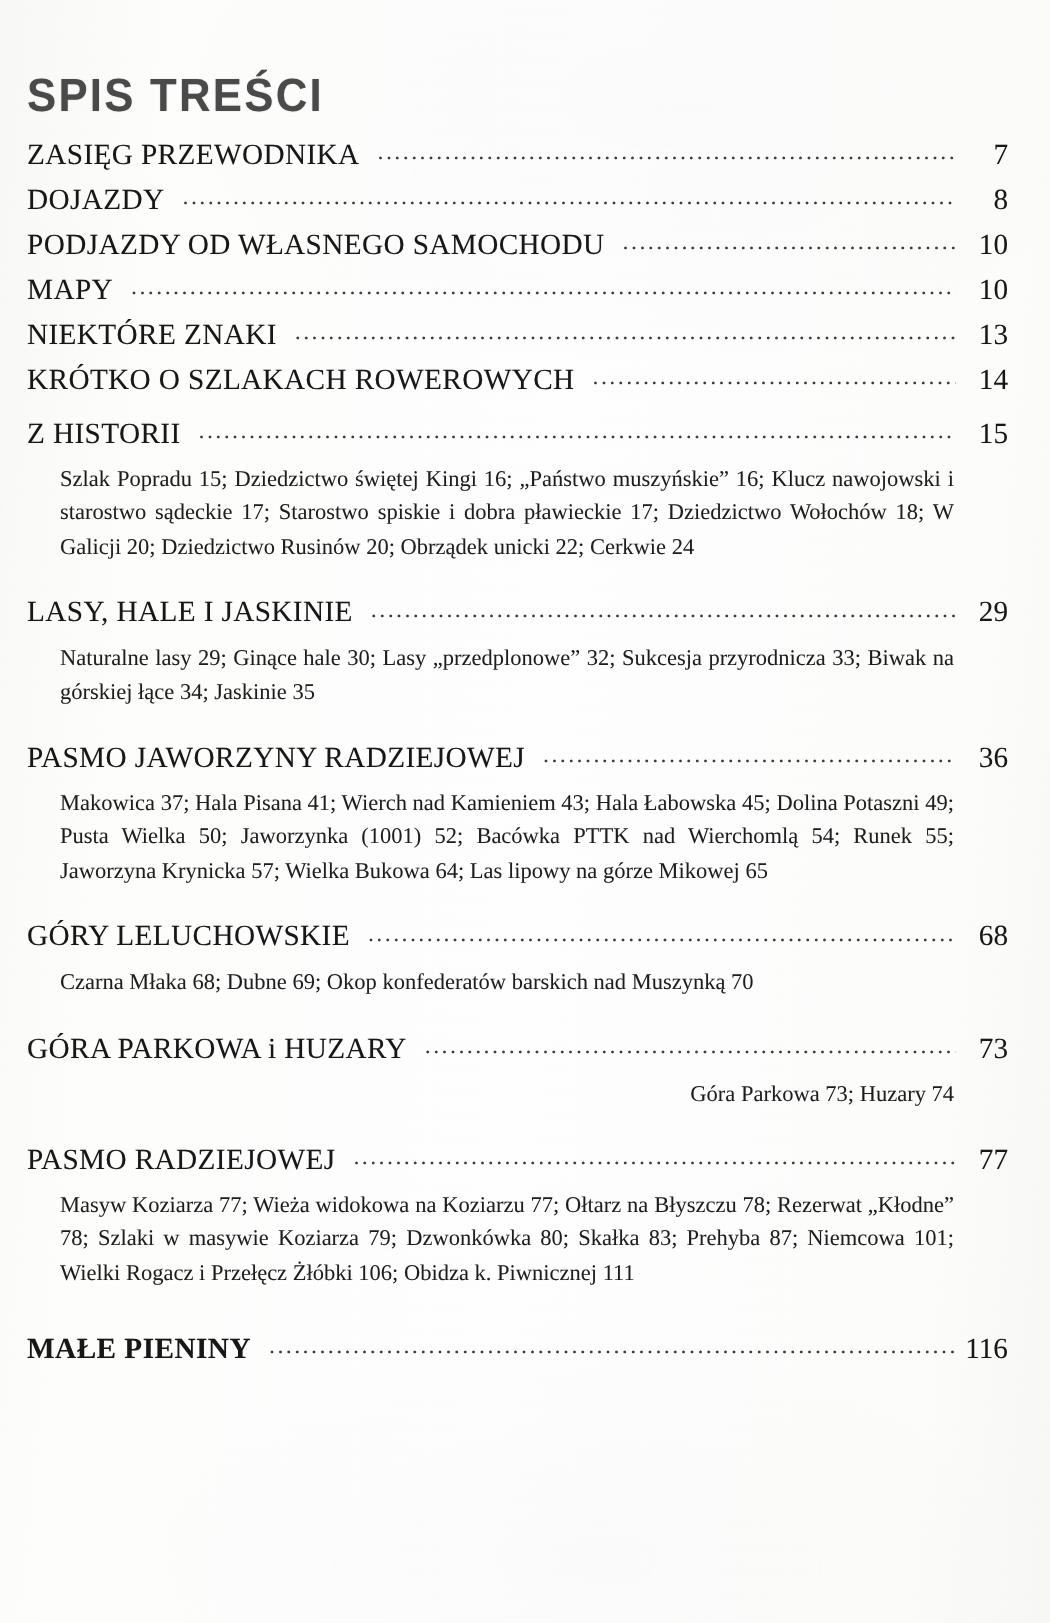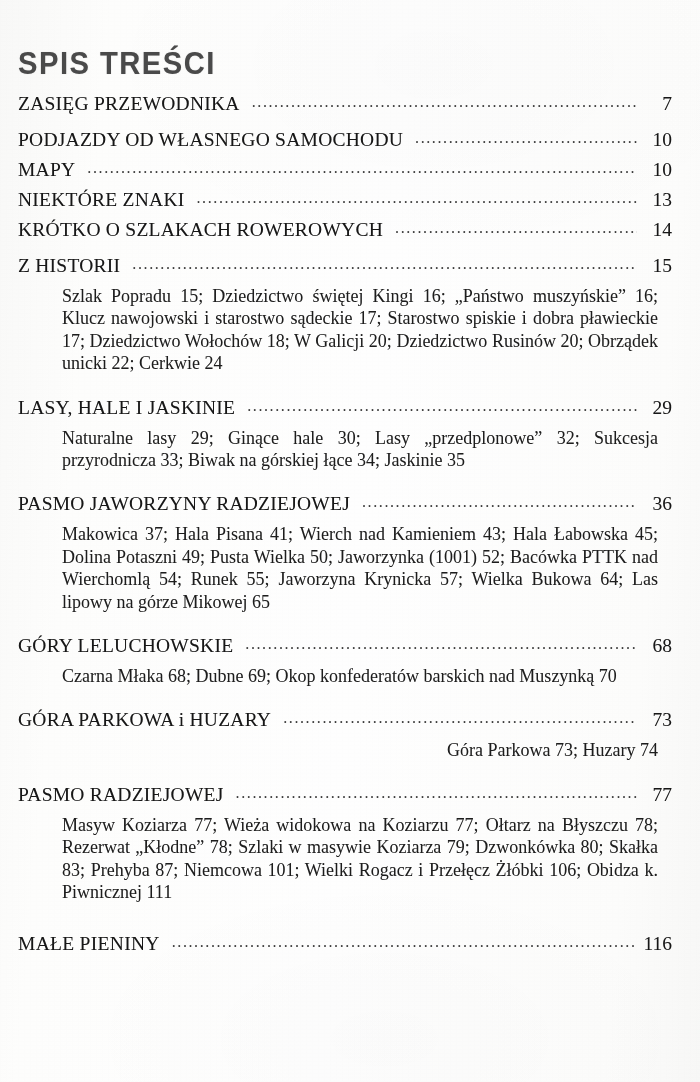--- a/index.html
+++ b/index.html
@@ -79,21 +79,21 @@
 
   .entry-label {
     font-size: 19.5px;
     letter-spacing: 0.25px;
     color: #171717;
     flex: 0 0 auto;
     text-shadow: 0 0 0.6px rgba(30,30,30,0.25);
   }
 
   .entry.bold .entry-label {
-    font-weight: normal;
+    font-weight: bold;
     letter-spacing: 0.3px;
   }
 
   .entry-leader {
     flex: 1 1 auto;
     overflow: hidden;
     margin: 0 5px 0 12px;
     position: relative;
     top: -3px;
     color: #3b3b3b;
@@ -110,23 +110,23 @@
     flex: 0 0 auto;
     min-width: 30px;
     text-align: right;
     font-size: 19.5px;
     color: #171717;
     text-shadow: 0 0 0.6px rgba(30,30,30,0.2);
   }
 
   
   .sub {
-    margin: 7px 0 0 44px;
+    margin: 7px 0 0 22px;
     width: 596px;
-    font-size: 18px;
+    font-size: 15px;
     line-height: 22.4px;
     text-align: justify;
     color: #1d1d1d;
     hyphens: auto;
     -webkit-hyphens: auto;
     text-shadow: 0 0 0.5px rgba(30,30,30,0.18);
   }
 
   .sub.short { text-align: right; }
 
@@ -148,20 +148,27 @@
 
     <div class="toc-list">
         <div class="toc-block">
           <div class="entry">
             <span class="entry-label">ZASIĘG PRZEWODNIKA</span>
             <span class="entry-leader"></span>
             <span class="entry-page">7</span>
           </div>
         </div>
         <div class="gap-sm"></div>
+        <div class="toc-block">
+          <div class="entry">
+            <span class="entry-label">DOJAZDY</span>
+            <span class="entry-leader"></span>
+            <span class="entry-page">8</span>
+          </div>
+        </div>
         <div class="gap-sm"></div>
         <div class="toc-block">
           <div class="entry">
             <span class="entry-label">PODJAZDY OD WŁASNEGO SAMOCHODU</span>
             <span class="entry-leader"></span>
             <span class="entry-page">10</span>
           </div>
         </div>
         <div class="gap-sm"></div>
         <div class="toc-block">

